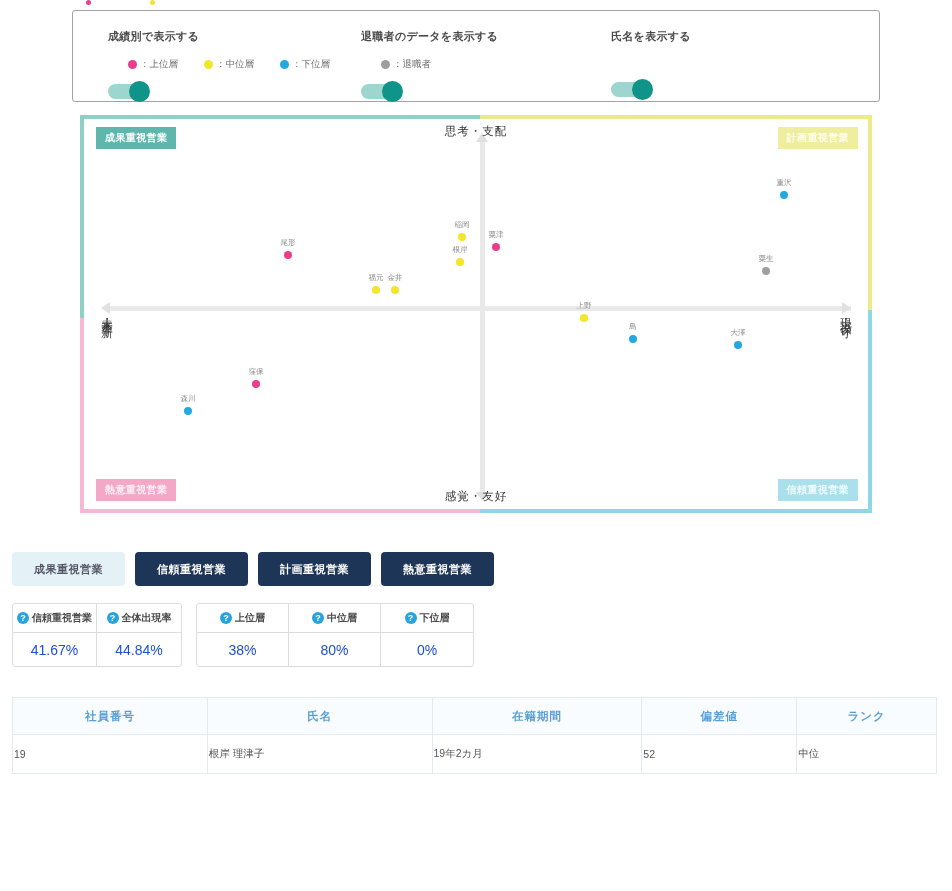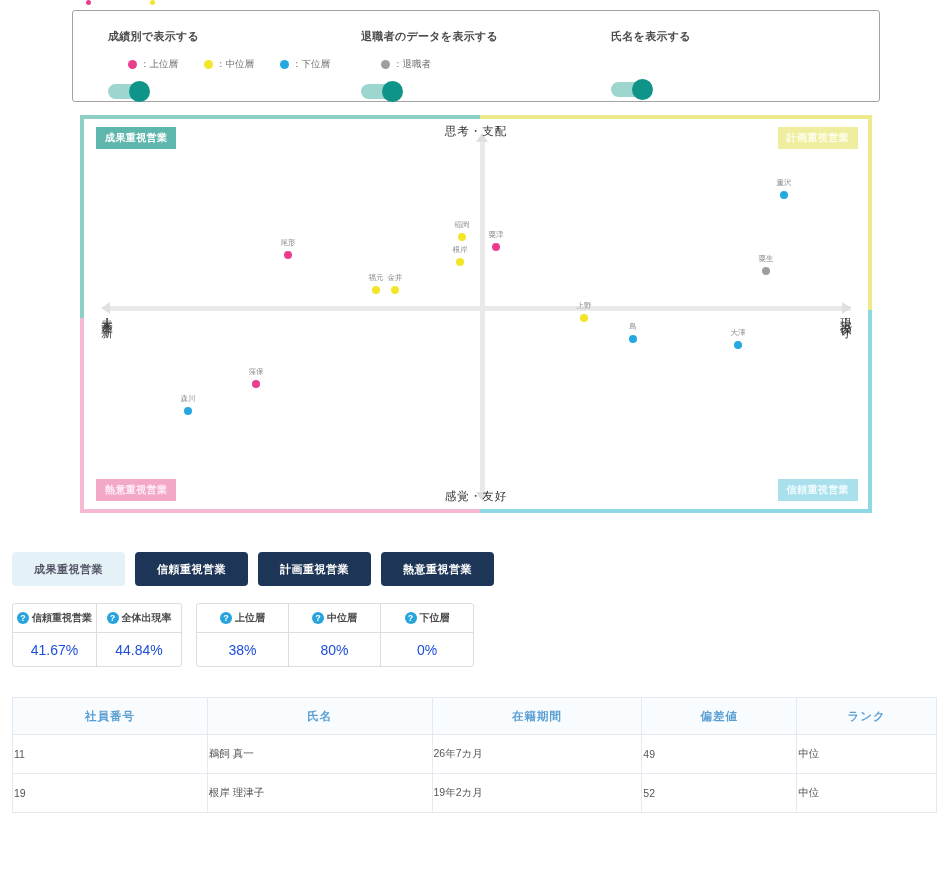--- a/index.html
+++ b/index.html
@@ -348,27 +348,20 @@
         <tr id="thead-row">
           <th>社員番号</th>
           <th>氏名</th>
           <th>在籍期間</th>
           <th>偏差値</th>
           <th>ランク</th>
         </tr>
       </thead>
     <tbody id="tbody">
         <tr>
-          <td>11</td>
-          <td>鵜飼 真一</td>
-          <td>26年7カ月</td>
-          <td>49</td>
-          <td>中位</td>
-        </tr>
-        <tr>
           <td>19</td>
           <td>根岸 理津子</td>
           <td>19年2カ月</td>
           <td>52</td>
           <td>中位</td>
         </tr>
       </tbody>
   </table>
 
 </div>

